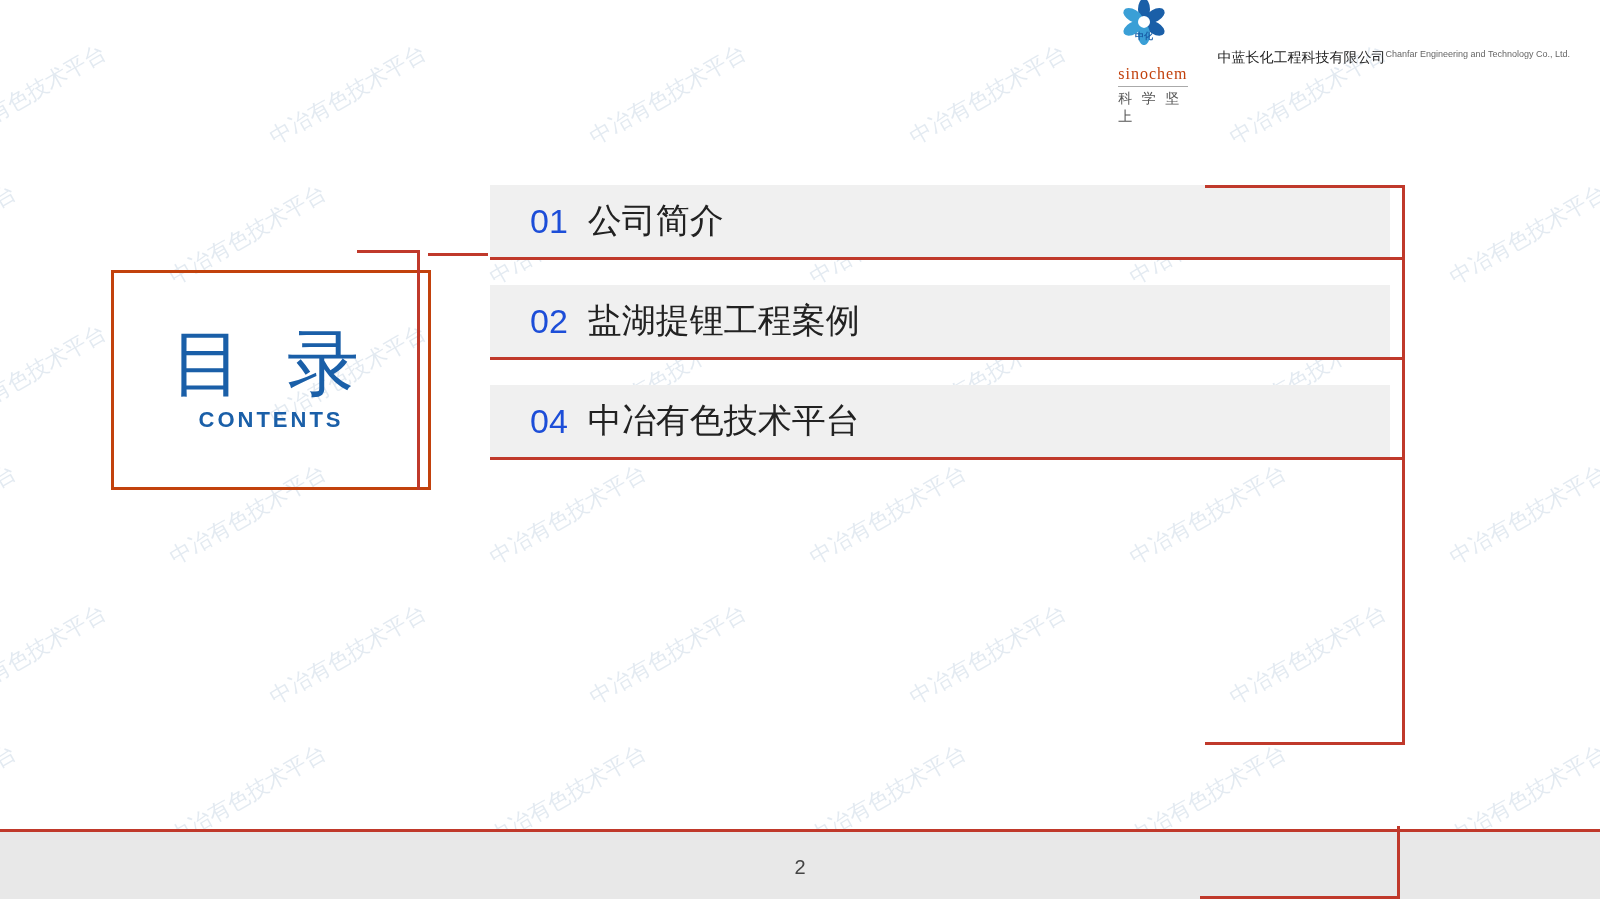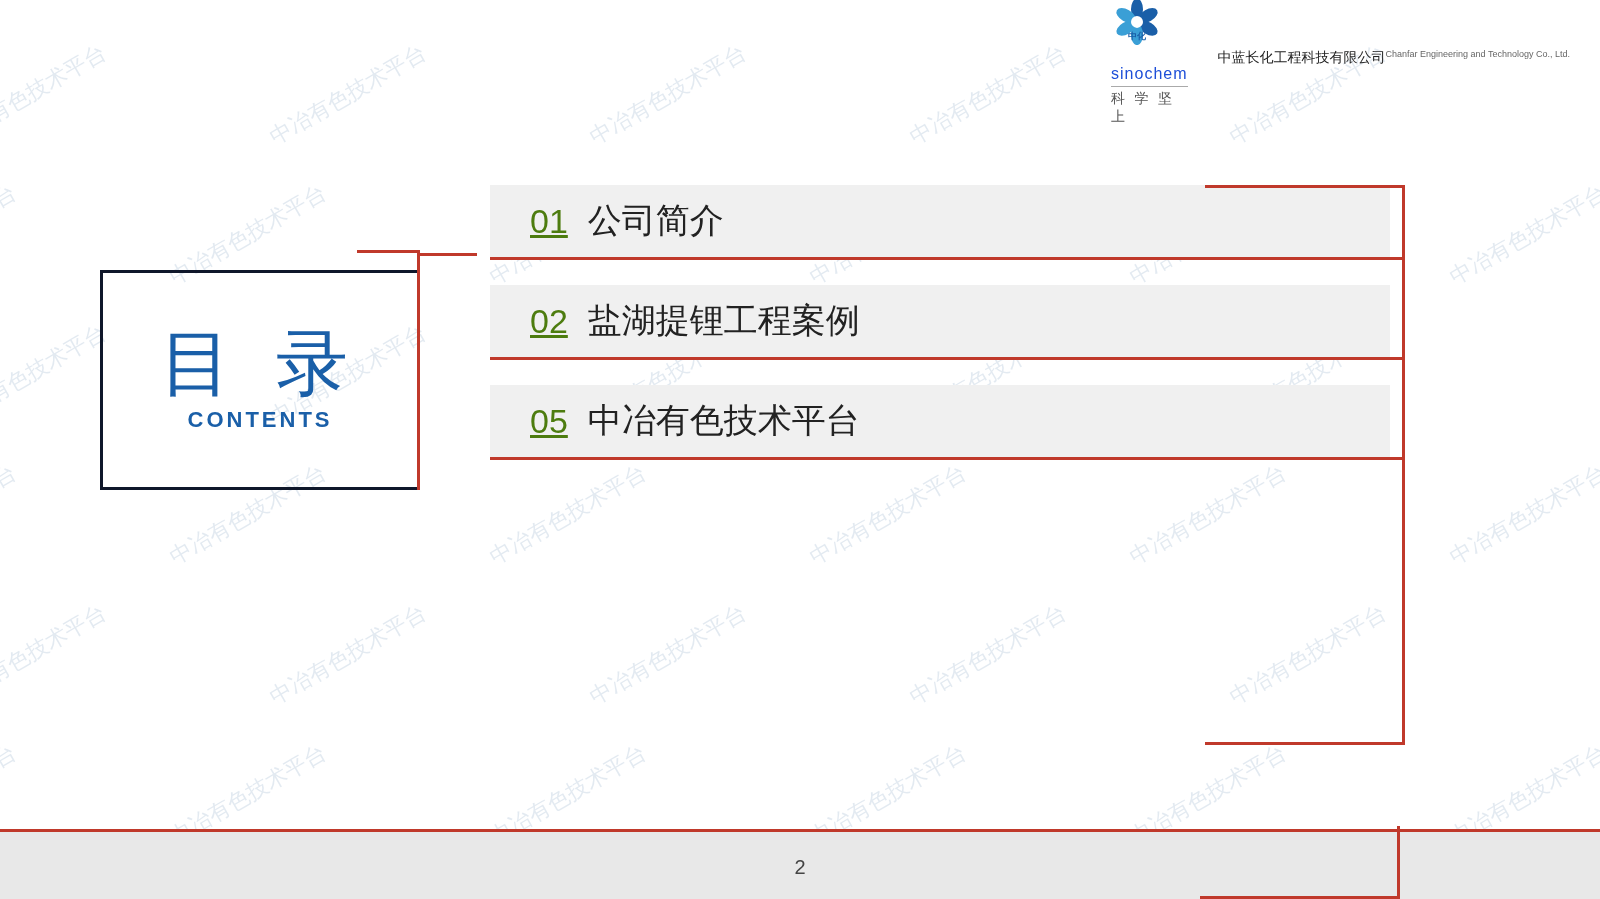--- a/index.html
+++ b/index.html
@@ -65,24 +65,24 @@
       top: 0; left: 0;
       width: 100%;
       height: 100%;
       z-index: 5;
     }
 
     
     .title-box {
       position: absolute;
       top: 270px;
-      left: 100px;
+      left: 111px;
       width: 320px;
       height: 220px;
-      border: 3px solid #0f172a;
+      border: 3px solid #c2410c;
       display: flex;
       flex-direction: column;
       align-items: center;
       justify-content: center;
     }
 
     
     .title-box::after {
       content: '';
       position: absolute;
@@ -178,24 +178,23 @@
     }
 
     .menu-item-text {
       font-size: 34px;
       color: #222;
       font-family: "SimHei", "Microsoft YaHei", sans-serif;
     }
 
     .menu-number {
       font-size: 34px;
-      color: #4d7c0f;
+      color: #1d4ed8;
       font-family: Arial, sans-serif;
       margin-right: 20px;
-      text-decoration: underline;
     }
 
     
     .footer-bar {
       position: absolute;
       bottom: 0;
       left: 0;
       right: 0;
       height: 70px;
       background: #e8e8e8;
@@ -323,21 +322,21 @@
       <ellipse cx="40" cy="18" rx="8" ry="14" fill="#1a5fa8" transform="rotate(60,40,35)"></ellipse>
       <ellipse cx="40" cy="18" rx="8" ry="14" fill="#1a5fa8" transform="rotate(120,40,35)"></ellipse>
       <ellipse cx="40" cy="18" rx="8" ry="14" fill="#3a9fd6" transform="rotate(180,40,35)"></ellipse>
       <ellipse cx="40" cy="18" rx="8" ry="14" fill="#3a9fd6" transform="rotate(240,40,35)"></ellipse>
       <ellipse cx="40" cy="18" rx="8" ry="14" fill="#3a9fd6" transform="rotate(300,40,35)"></ellipse>
       <circle cx="40" cy="35" r="8" fill="white"></circle>
 
       <text x="40" y="58" text-anchor="middle" font-size="12" font-family="SimHei" fill="#1a5fa8" font-weight="bold">中化</text>
     </svg>
     <div style="display:flex; flex-direction:column; align-items:flex-start; margin-left:4px;">
-      <span style="font-size:16px; color:#1d4ed8; font-family:Liberation Sans, sans-serif; letter-spacing:1px;">sinochem</span>
+      <span style="font-size:16px; color:#c2410c; font-family:Liberation Serif, serif; letter-spacing:1px;">sinochem</span>
       <span style="display:block; width:100%; height:1px; background:#aaa; margin:3px 0;"></span>
       <span style="font-size:14px; color:#555; letter-spacing:3px; font-family:SimHei;">科 学 坚 上</span>
     </div>
   </div>
   <div style="width:1px; height:65px; background:#ccc; margin:0 15px;"></div>
   <div style="display:flex; align-items:flex-start;">
     <span style="font-size:14px; color:#222; font-family:SimHei; white-space:nowrap; margin-bottom:4px;">中蓝长化工程科技有限公司</span>
     <span style="font-size:9px; color:#666; font-family:Arial; white-space:nowrap;">Chanfar Engineering and Technology Co., Ltd.</span>
   </div>
 </div>
@@ -368,21 +367,21 @@
     <div class="menu-item">
       <div class="menu-item-border-right"></div>
       <div class="menu-item-border-bottom"></div>
       <span class="menu-number">02</span>
       <span class="menu-item-text">盐湖提锂工程案例</span>
     </div>
 
     <div class="menu-item">
       <div class="menu-item-border-right"></div>
       <div class="menu-item-border-bottom"></div>
-      <span class="menu-number">05</span>
+      <span class="menu-number">04</span>
       <span class="menu-item-text">中冶有色技术平台</span>
     </div>
 
   </div>
 
 </div>
 
 <div class="footer-bar">
   <div class="footer-red-border"></div>
   <div class="footer-red-bracket-right"></div>

